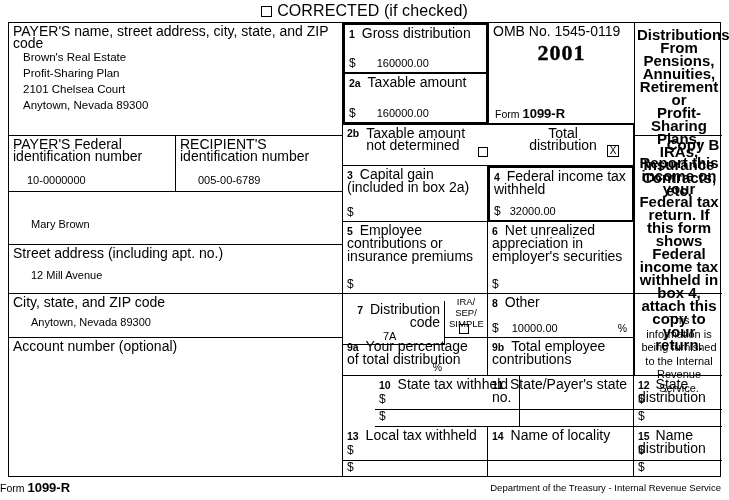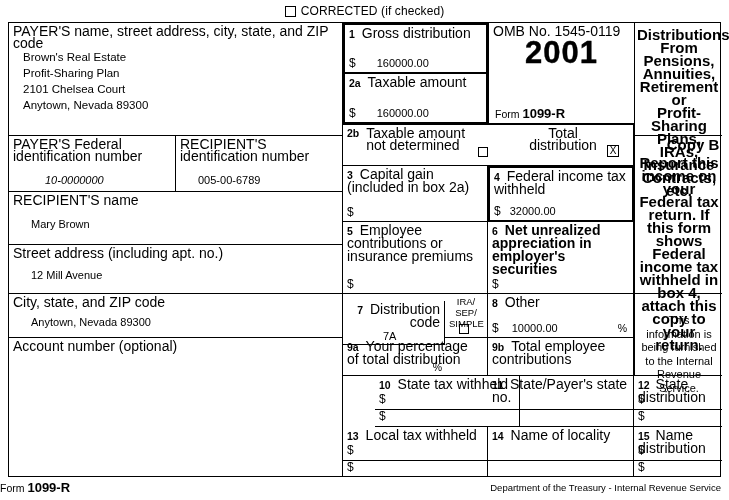--- a/index.html
+++ b/index.html
@@ -32,21 +32,21 @@
     justify-content: center;
   }
   .cbox {
     width: 11px; height: 11px;
     border: 1px solid #000;
     background: #fff;
     display: inline-block;
     box-sizing: border-box;
   }
   .corrected-label {
-    font-size: 12px;
+    font-size: 16px;
     margin-left: 5px;
     letter-spacing: 0.1px;
   }
   
   .form {
     position: absolute;
     left: 8px;
     top: 22px;
     width: 713px;
     height: 455px;
@@ -98,22 +98,22 @@
     font-size: 15px;
     line-height: 13px;
   }
   .rightpanel2 {
     position: absolute;
     text-align: center;
     font-size: 11px;
     line-height: 13.5px;
   }
   .year {
-    font-family: Liberation Sans, sans-serif;
-    font-size: 31px;
+    font-family: Liberation Serif, serif;
+    font-size: 22px;
     font-weight: bold;
     letter-spacing: 1px;
     -webkit-text-stroke: 0.4px #000;
   }
   .formnum {
     font-size: 10.5px;
   }
   .formnum b { font-size: 13px; }
   .thickbox {
     border: 2px solid #000 !important;
@@ -168,29 +168,28 @@
     <div class="cell br bb" style="left:0;top:0;width:334px;height:113px;">
       <div class="lbl">PAYER'S name, street address, city, state, and ZIP code</div>
       <div class="payer-block" style="left:14px;top:26px;">Brown's Real Estate
 Profit-Sharing Plan
 2101 Chelsea Court
 Anytown, Nevada 89300</div>
     </div>
 
     <div class="cell br bb" style="left:0;top:113px;width:167px;height:56px;">
       <div class="lbl">PAYER'S Federal identification number</div>
-      <div class="handwriting" style="position:absolute;left:36px;bottom:5px;font-style:italic;">10-0000000</div>
+      <div class="handwriting" style="position:absolute;left:18px;bottom:5px;">10-0000000</div>
     </div>
     <div class="cell br bb" style="left:167px;top:113px;width:167px;height:56px;">
       <div class="lbl">RECIPIENT'S identification number</div>
       <div class="handwriting" style="position:absolute;left:22px;bottom:5px;">005-00-6789</div>
     </div>
 
     <div class="cell br bb" style="left:0;top:169px;width:334px;height:53px;">
-      <div class="lbl">RECIPIENT'S name</div>
       <div class="handwriting" style="position:absolute;left:22px;top:26px;">Mary Brown</div>
     </div>
 
     <div class="cell br bb" style="left:0;top:222px;width:334px;height:49px;">
       <div class="lbl">Street address (including apt. no.)</div>
       <div class="handwriting" style="position:absolute;left:22px;top:24px;">12 Mill Avenue</div>
     </div>
 
     <div class="cell br bb" style="left:0;top:271px;width:334px;height:44px;">
       <div class="lbl">City, state, and ZIP code</div>
@@ -252,21 +251,21 @@
       <span class="boxnum">5</span>
       <span class="lbl" style="margin-left:4px;display:inline;">Employee contributions or insurance premiums</span>
       <div class="money-line">
         <span class="dollar">$</span>
         <span class="handwriting" style="margin-left:18px;"></span>
       </div>
     </div>
 
     <div class="cell br bb" style="left:479px;top:199px;width:146px;height:72px;">
       <span class="boxnum">6</span>
-      <span class="lbl" style="margin-left:4px;display:inline;font-weight:bold;">Net unrealized appreciation in employer's securities</span>
+      <span class="lbl" style="margin-left:4px;display:inline;">Net unrealized appreciation in employer's securities</span>
       <div class="money-line">
         <span class="dollar">$</span>
         <span class="handwriting" style="margin-left:18px;"></span>
       </div>
     </div>
 
     <div class="cell br bb" style="left:334px;top:278px;width:102px;height:44px;text-align:right;">
       <span class="boxnum">7</span>
       <span class="lbl" style="margin-left:4px;display:inline;">Distribution code</span>
       <div class="handwriting" style="position:absolute;left:40px;bottom:2px;">7A</div>

